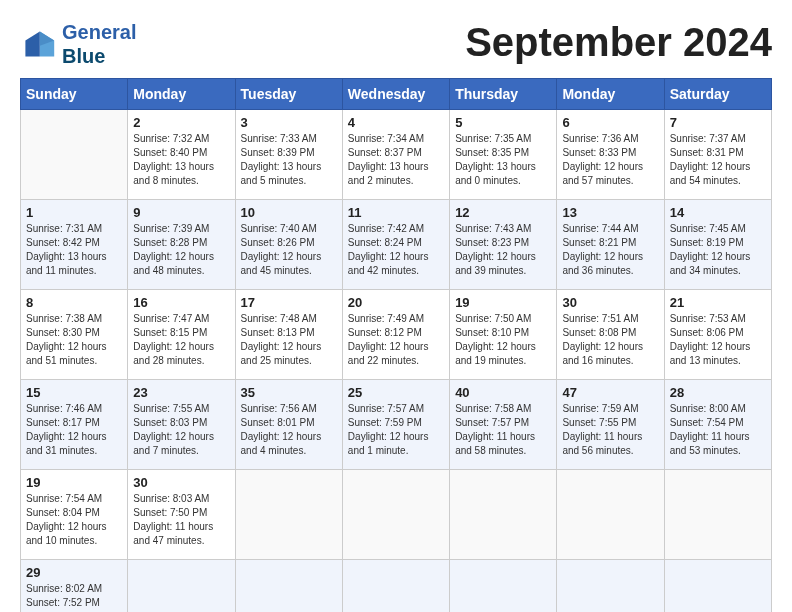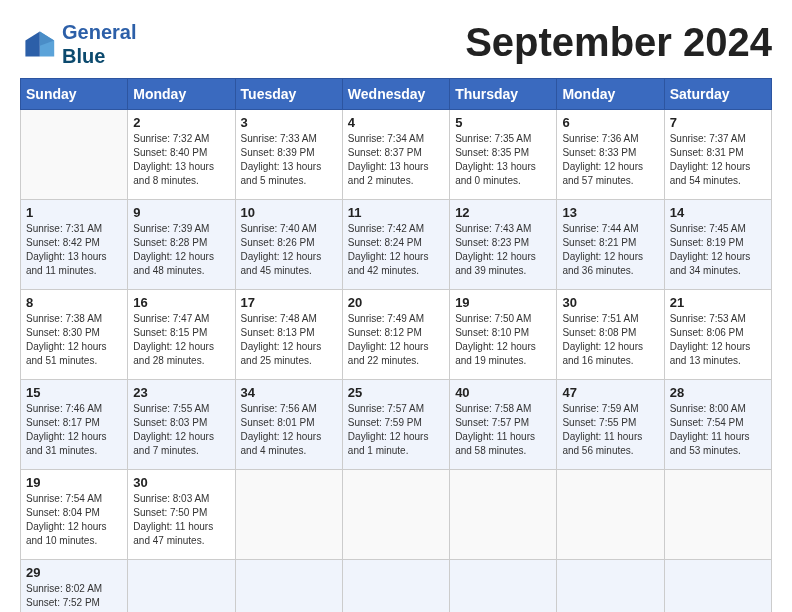--- a/index.html
+++ b/index.html
@@ -201,21 +201,21 @@
       <tr>
         <td>
           <span class="day-num">15</span>
           <div class="cell-text">Sunrise: 7:46 AM<br>Sunset: 8:17 PM<br>Daylight: 12 hours and 31 minutes.</div>
         </td>
         <td>
           <span class="day-num">23</span>
           <div class="cell-text">Sunrise: 7:55 AM<br>Sunset: 8:03 PM<br>Daylight: 12 hours and 7 minutes.</div>
         </td>
         <td>
-          <span class="day-num">34</span>
+          <span class="day-num">35</span>
           <div class="cell-text">Sunrise: 7:56 AM<br>Sunset: 8:01 PM<br>Daylight: 12 hours and 4 minutes.</div>
         </td>
         <td>
           <span class="day-num">25</span>
           <div class="cell-text">Sunrise: 7:57 AM<br>Sunset: 7:59 PM<br>Daylight: 12 hours and 1 minute.</div>
         </td>
         <td>
           <span class="day-num">40</span>
           <div class="cell-text">Sunrise: 7:58 AM<br>Sunset: 7:57 PM<br>Daylight: 11 hours and 58 minutes.</div>
         </td>

